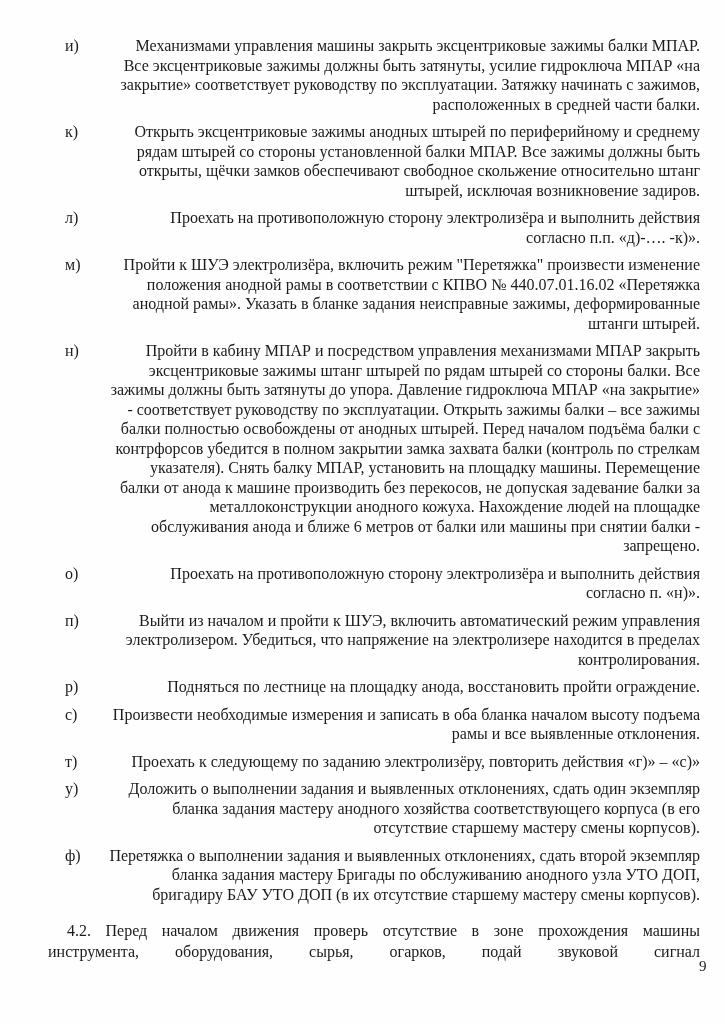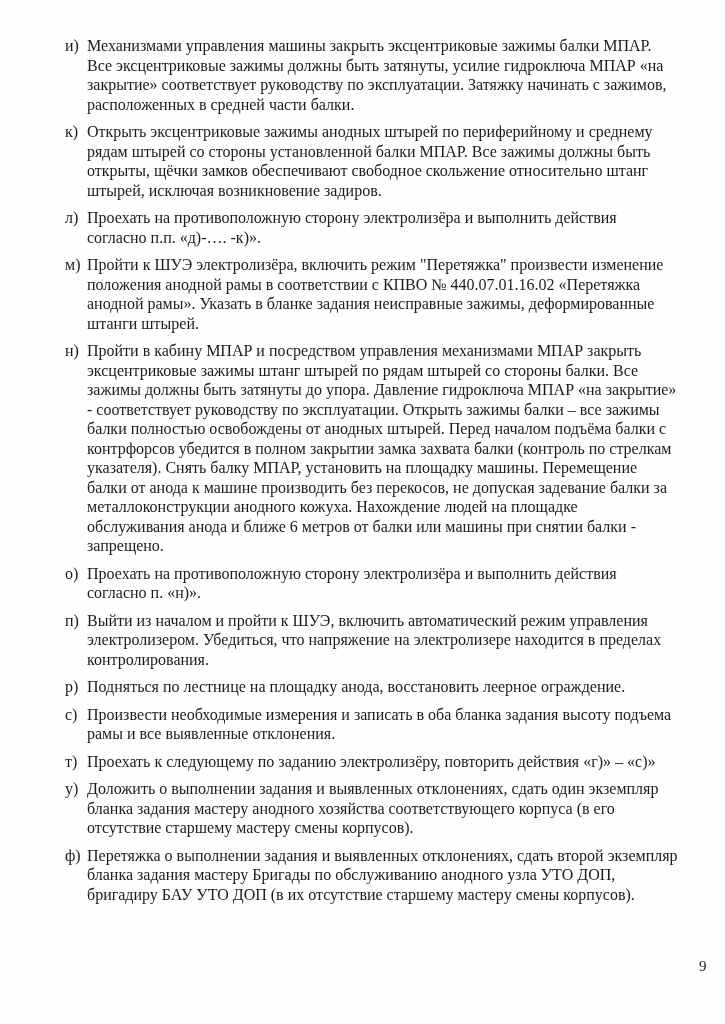--- a/index.html
+++ b/index.html
@@ -29,20 +29,21 @@
     margin-bottom: 8px;
   }
   .item-label {
     flex: 0 0 22px;
     width: 22px;
   }
   .item-text {
     flex: 1 1 auto;
     width: 613px;
     white-space: pre-line;
+    text-align: right;
   }
   .section42 {
     margin-top: 16px;
     width: 652px;
   }
   .s42-line {
     text-align: justify;
     text-align-last: justify;
     line-height: 21px;
   }
@@ -117,26 +118,26 @@
 
     <div class="item">
       <div class="item-label">п)</div>
       <div class="item-text">Выйти из началом и пройти к ШУЭ, включить автоматический режим управления
 электролизером. Убедиться, что напряжение на электролизере находится в пределах
 контролирования.</div>
     </div>
 
     <div class="item">
       <div class="item-label">р)</div>
-      <div class="item-text">Подняться по лестнице на площадку анода, восстановить леерное ограждение.</div>
+      <div class="item-text">Подняться по лестнице на площадку анода, восстановить пройти ограждение.</div>
     </div>
 
     <div class="item">
       <div class="item-label">с)</div>
-      <div class="item-text">Произвести необходимые измерения и записать в оба бланка задания высоту подъема
+      <div class="item-text">Произвести необходимые измерения и записать в оба бланка началом высоту подъема
 рамы и все выявленные отклонения.</div>
     </div>
 
     <div class="item">
       <div class="item-label">т)</div>
       <div class="item-text">Проехать к следующему по заданию электролизёру, повторить действия «г)» – «с)»</div>
     </div>
 
     <div class="item">
       <div class="item-label">у)</div>
@@ -147,16 +148,20 @@
 
     <div class="item">
       <div class="item-label">ф)</div>
       <div class="item-text">Перетяжка о выполнении задания и выявленных отклонениях, сдать второй экземпляр
 бланка задания мастеру Бригады по обслуживанию анодного узла УТО ДОП,
 бригадиру БАУ УТО ДОП (в их отсутствие старшему мастеру смены корпусов).</div>
     </div>
 
   </div>
 
+  <div class="section42">
+    <div class="s42-line first">4.2. Перед началом движения проверь отсутствие в зоне прохождения машины</div>
+    <div class="s42-line">инструмента, оборудования, сырья, огарков, подай звуковой сигнал</div>
+  </div>
 
   <div class="page-number">9</div>
 
 </div>
 
 </body></html>

